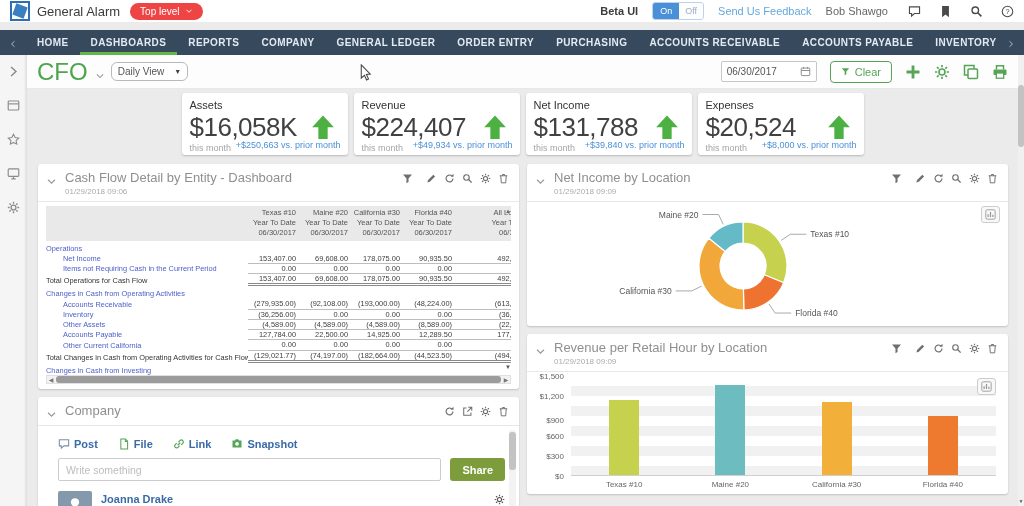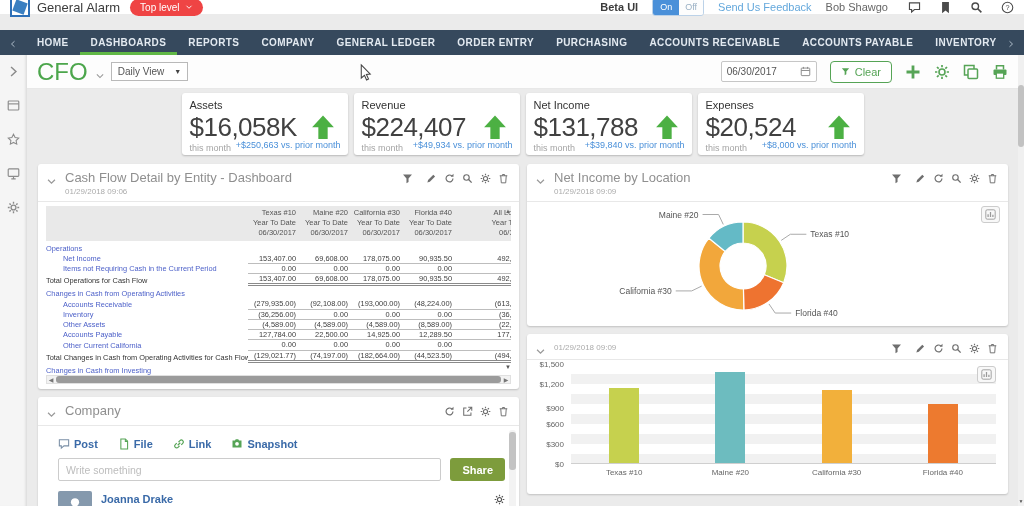--- a/index.html
+++ b/index.html
@@ -1,21 +1,21 @@
 <!DOCTYPE html>
 <html><head>
 <meta charset="utf-8">
 <style>
   * { margin:0; padding:0; box-sizing:border-box; }
   html,body { width:1024px; height:506px; overflow:hidden; }
   body { font-family:"Liberation Sans", sans-serif; background:#dcdcdc; }
   .app { position:relative; width:1024px; height:506px; background:#ebebeb; overflow:hidden; }
 
   
-  .topbar { position:absolute; top:0; left:0; right:0; height:14px; background:#fff; display:flex; align-items:center; padding:0 10px; z-index:5; }
+  .topbar { position:absolute; top:0; left:0; right:0; height:22px; background:#fff; display:flex; align-items:center; padding:0 10px; z-index:5; }
   .logo { width:20px; height:20px; border:2px solid #2d6fb7; background:#fff; position:relative; margin-right:7px; flex:0 0 auto; }
   .logo i { position:absolute; left:2px; top:2px; width:12px; height:12px; background:#3a7fc1; transform:rotate(20deg); display:block; }
   .app-name { font-size:13px; color:#3c3c3c; margin-right:10px; }
   .pill { background:#ef4444; color:#fff; font-size:10px; padding:3px 10px; border-radius:10px; display:flex; align-items:center; gap:5px; cursor:pointer; }
   .pill svg { width:8px; height:8px; }
   .topbar-right { margin-left:auto; display:flex; align-items:center; gap:14px; }
   .beta-label { font-size:11px; font-weight:bold; color:#3c3c3c; }
   .toggle { display:flex; font-size:9px; border-radius:3px; overflow:hidden; border:1px solid #bcd2e8; }
   .toggle .on { background:#4a90d9; color:#fff; padding:3px 7px; }
   .toggle .off { background:#fdfdfd; color:#9ab0c4; padding:3px 6px; }
@@ -36,21 +36,21 @@
   .side { position:absolute; top:55px; left:0; bottom:0; width:27px; background:#f5f5f5; border-right:1px solid #e0e0e0; box-shadow:inset -2px 0 3px -2px rgba(0,0,0,.15); display:flex; flex-direction:column; align-items:center; padding-top:10px; gap:21px; z-index:4; }
   .side-icon { width:13px; height:13px; color:#8b8b8b; cursor:pointer; }
   .side-icon svg { width:13px; height:13px; display:block; }
 
   
   .content { position:absolute; left:27px; top:55px; right:6px; bottom:0; overflow:hidden; }
   .toolbar { height:34px; background:#fdfdfd; display:flex; align-items:center; padding:0 10px; position:relative; border-bottom:1px solid #e8e8e8; }
   .cfo { font-size:24px; color:#4ca64c; margin-right:7px; }
   .cfo-chevron { color:#999; width:10px; height:10px; margin-right:6px; cursor:pointer; }
   .cfo-chevron svg { width:10px; height:10px; }
-  .view-select { border:1px solid #b9b9b9; background:#fff; font-size:10px; color:#555; padding:3px 6px; display:flex; align-items:center; gap:10px; cursor:pointer; border-radius:0; }
+  .view-select { border:1px solid #b9b9b9; background:#fff; font-size:10px; color:#555; padding:3px 6px; display:flex; align-items:center; gap:10px; cursor:pointer; border-radius:6px; }
   .view-select .car { font-size:7px; color:#444; }
   .toolbar-right { margin-left:auto; display:flex; align-items:center; gap:13px; }
   .date-box { border:1px solid #c6c6c6; background:#fff; width:96px; height:21px; display:flex; align-items:center; padding:0 5px; font-size:10px; color:#555; border-radius:2px; }
   .date-box .cal { margin-left:auto; width:11px; height:11px; color:#8a8a8a; cursor:pointer; }
   .date-box .cal svg { width:11px; height:11px; }
   .clear-btn { border:1px solid #56a456; color:#56a456; background:#fff; border-radius:4px; font-size:11px; height:22px; padding:0 10px; display:flex; align-items:center; gap:5px; cursor:pointer; }
   .clear-btn svg { width:9px; height:9px; }
   .green-icon { width:16px; height:16px; color:#56a456; cursor:pointer; }
   .green-icon svg { width:16px; height:16px; display:block; }
   .cursor { position:absolute; left:333px; top:9px; width:12px; height:18px; z-index:9; pointer-events:none; }
@@ -695,20 +695,21 @@
               </svg>
           </div>
         </div>
 
         <div class="panel" style="height:160px;">
           <div class="panel-head">
             <span class="ph-chevron"><span><svg viewBox="0 0 16 16" width="100%" height="100%">
                     <path d="M3 5.5l5 5 5-5" fill="none" stroke="currentColor" stroke-width="1.8"></path>
                   </svg></span></span>
             <span>
+              <div class="ph-title">Revenue per Retail Hour by Location</div>
               <div class="ph-time">01/29/2018 09:09</div>
             </span>
             <span class="ph-icons">
                 <span class="pi first">
                   <svg viewBox="0 0 16 16" width="100%" height="100%">
                     <path d="M1.5 2h13L9.5 8v5l-3 1.8V8L1.5 2z" fill="currentColor"></path>
                   </svg>
                 </span>
                 <span class="pi">
                   <svg viewBox="0 0 16 16" width="100%" height="100%">

